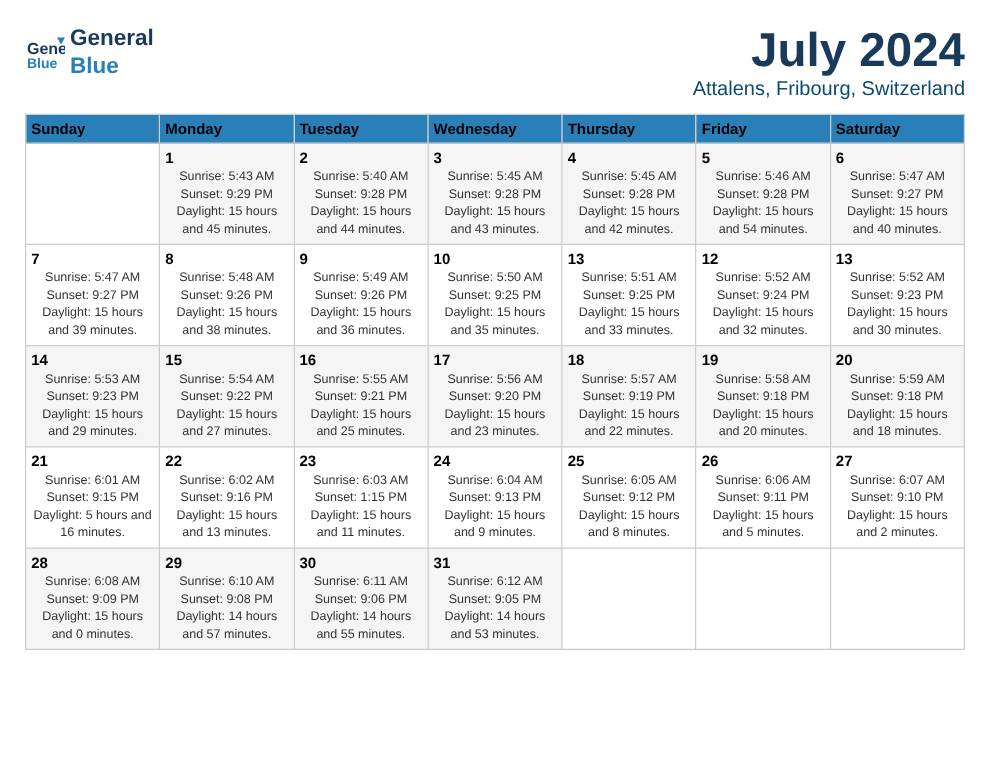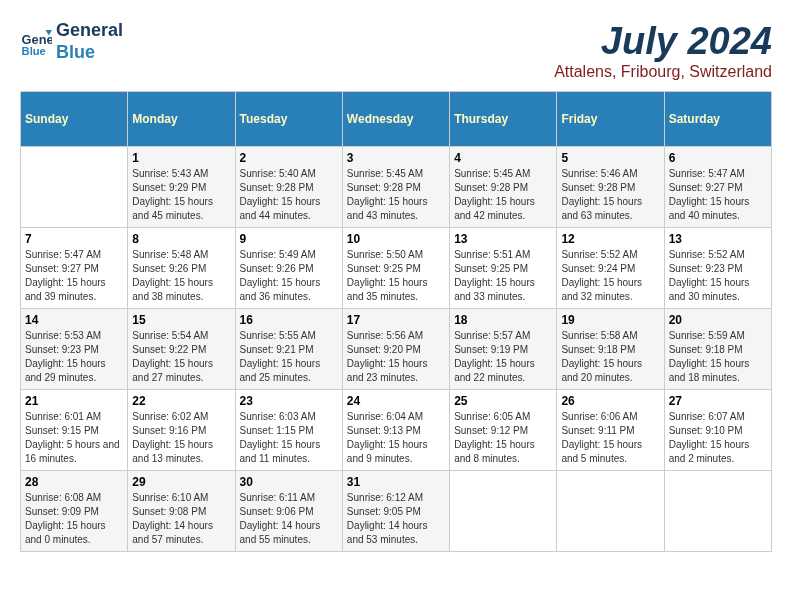--- a/index.html
+++ b/index.html
@@ -25,36 +25,35 @@
       height: 32px;
       margin-right: 4px;
     }
     .title-area {
       text-align: right;
     }
     .calendar-title {
       font-size: 38px;
       font-weight: bold;
       color: #1a3a5c;
-      font-style: italic;
     }
     .calendar-subtitle {
       font-size: 16px;
-      color: #7f1d1d;
+      color: #0c4a6e;
       text-align: center;
     }
     table {
       width: 100%;
       border-collapse: collapse;
       font-size: 11px;
     }
     thead tr th {
       background-color: #2980b9;
-      color: #fef9c3;
-      padding: 20px 4px;
+      color: #000000;
+      padding: 4px 4px;
       text-align: left;
       font-weight: bold;
       font-size: 12px;
       border: 1px solid #ccc;
     }
     tbody tr td {
       vertical-align: top;
       padding: 4px;
       border: 1px solid #ccc;
       height: 80px;
@@ -68,20 +67,21 @@
     }
     .day-number {
       font-weight: bold;
       font-size: 12px;
       margin-bottom: 2px;
     }
     .day-info {
       font-size: 10px;
       color: #333;
       line-height: 1.4;
+      text-align: center;
     }
     .empty-cell {
       background: #fff !important;
     }
   </style>
 </head>
 <body>
 
 <div class="header-area">
   <div class="logo">
@@ -146,21 +146,21 @@
             <div>Sunrise: 5:45 AM</div>
             <div>Sunset: 9:28 PM</div>
             <div>Daylight: 15 hours and 42 minutes.</div>
           </div>
         </td>
         <td>
           <div class="day-number">5</div>
           <div class="day-info">
             <div>Sunrise: 5:46 AM</div>
             <div>Sunset: 9:28 PM</div>
-            <div>Daylight: 15 hours and 63 minutes.</div>
+            <div>Daylight: 15 hours and 54 minutes.</div>
           </div>
         </td>
         <td>
           <div class="day-number">6</div>
           <div class="day-info">
             <div>Sunrise: 5:47 AM</div>
             <div>Sunset: 9:27 PM</div>
             <div>Daylight: 15 hours and 40 minutes.</div>
           </div>
         </td>

